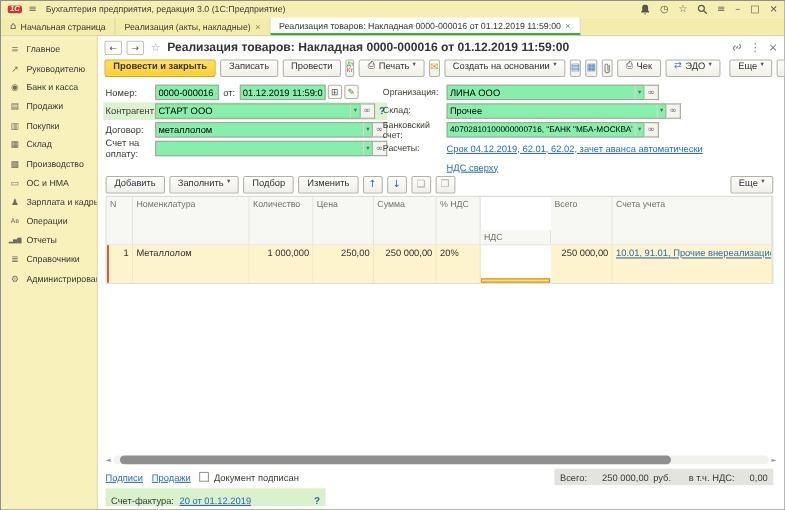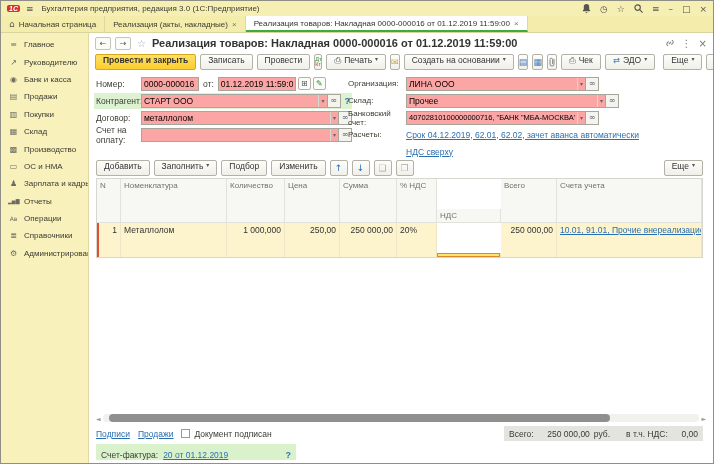--- a/index.html
+++ b/index.html
@@ -51,21 +51,21 @@
 
   
   #form { position:relative; height:86px; flex:0 0 auto; }
   .fcol { position:absolute; top:3px; }
   #fcol-l { left:7px; width:256px; }
   #fcol-r { left:259px; width:346px; }
   .frow { height:17px; display:flex; align-items:center; }
   .flbl { font-size:8.5px; color:#3c3c34; flex:0 0 auto; }
   #fcol-l .flbl { width:45px; }
   #fcol-r .flbl { width:58px; font-size:8px; }
-  .fld { height:14px; border:1px solid #a6a69a; background:#fca5a5; display:flex; align-items:center; }
+  .fld { height:14px; border:1px solid #a6a69a; background:#86efac; display:flex; align-items:center; }
   .fld input { border:none; outline:none; flex:1; font-size:8.5px; font-family:"Liberation Sans",sans-serif; padding:0 2px; min-width:0; background:transparent; }
   .fld .caret { font-size:6px; color:#666; padding:0 2px; border-left:1px solid #d8d8d0; height:100%; display:flex; align-items:center; }
   .open-btn { width:13px; height:14px; border:1px solid #a6a69a; border-left:none; background:#f4f4ee; font-size:8px; color:#667; display:flex; align-items:center; justify-content:center; }
   .mini { width:13px; height:13px; border:1px solid #b3b2a6; border-radius:2px; background:#fbfbf7; display:flex; align-items:center; justify-content:center; font-size:8px; color:#555; margin-left:2px; }
   .q { color:#2a6fb0; font-weight:bold; font-size:9px; margin-left:4px; }
   .hl-green { background:#dcf2d0; padding:1px 2px; margin-left:-2px; display:flex; align-items:center; flex:1; }
   .link { color:#2a6fb0; text-decoration:underline; font-size:8.5px; white-space:nowrap; }
 
   
   #ttb { height:19px; display:flex; align-items:center; gap:4px; padding:2px 10px 2px 7px; flex:0 0 auto; }
@@ -173,26 +173,26 @@
         </div>
       <div class="side-item">
           <span class="icon">▭</span>
           <span>ОС и НМА</span>
         </div>
       <div class="side-item">
           <span class="icon">♟</span>
           <span>Зарплата и кадры</span>
         </div>
       <div class="side-item">
+          <span class="icon" style="font-size:6px">Ав</span>
+          <span>Операции</span>
+        </div>
+      <div class="side-item">
           <span class="icon" style="font-size:5px">▂▅▇</span>
           <span>Отчеты</span>
-        </div>
-      <div class="side-item">
-          <span class="icon" style="font-size:6px">Ав</span>
-          <span>Операции</span>
         </div>
       <div class="side-item">
           <span class="icon">≣</span>
           <span>Справочники</span>
         </div>
       <div class="side-item">
           <span class="icon">⚙</span>
           <span>Администрирование</span>
         </div>
     </div>

